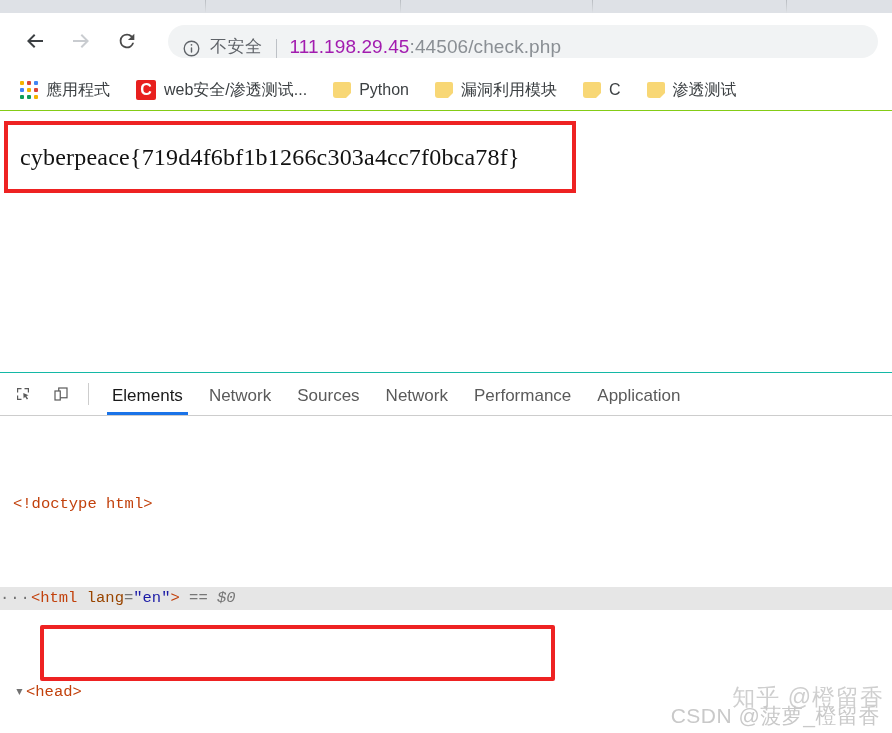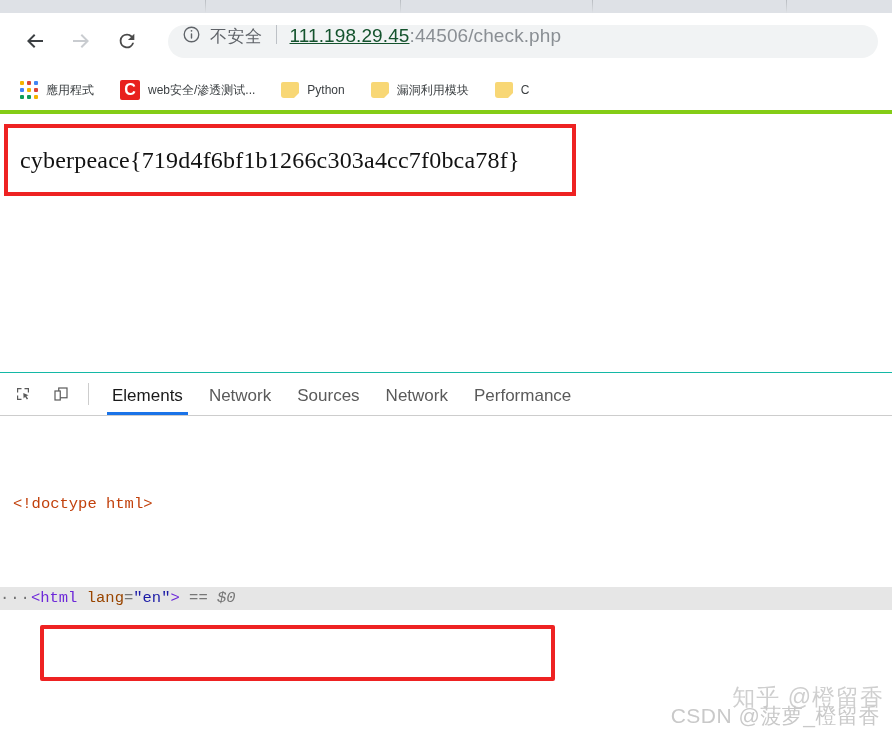--- a/index.html
+++ b/index.html
@@ -50,21 +50,21 @@
   .nav-fwd   { left: 64px; }
   .nav-reload{ left: 110px; }
 
   .omnibox {
     position: absolute;
     left: 168px; top: 12px;
     width: 710px; height: 33px;
     background: #f1f3f4;
     border-radius: 17px;
     display: flex;
-    align-items: flex-start;
+    align-items: flex-end;
     padding-left: 14px;
     box-sizing: border-box;
   }
   .info-icon { flex: 0 0 auto; margin-right: 9px; display:flex; align-items:center; }
   .not-secure {
     font-size: 17px;
     color: #5f6368;
     letter-spacing: 0.5px;
     white-space: nowrap;
   }
@@ -72,21 +72,21 @@
     width: 1px; height: 19px;
     background: #bdc1c6;
     margin: 0 13px 0 13px;
     flex: 0 0 auto;
   }
   .url-text {
     font-size: 19px;
     white-space: nowrap;
     letter-spacing: 0.1px;
   }
-  .url-host { color: #14532d; text-decoration: underline; }
+  .url-host { color: #a21caf; }
   .url-rest { color: #8a8f94; }
 
   
   .bookmarks-bar {
     position: absolute;
     left: 0; top: 70px;
     width: 892px; height: 40px;
     background: #ffffff;
     display: flex;
     align-items: center;
@@ -95,21 +95,21 @@
   }
   .bm-item {
     display: flex;
     align-items: center;
     height: 28px;
     padding: 0 6px;
     border-radius: 4px;
     flex: 0 0 auto;
   }
   .bm-label {
-    font-size: 12px;
+    font-size: 16px;
     color: #3c4043;
     margin-left: 8px;
   }
   .apps-grid {
     width: 18px; height: 18px;
     display: grid;
     grid-template-columns: repeat(3, 4px);
     grid-template-rows: repeat(3, 4px);
     gap: 3px;
     flex: 0 0 auto;
@@ -142,21 +142,21 @@
     border-style: solid;
     border-color: transparent transparent #ffffff transparent;
   }
 
   
   .page-viewport {
     position: absolute;
     left: 0; top: 110px;
     width: 892px; height: 262px;
     background: #ffffff;
-    border-top: 4px solid #84cc16;
+    border-top: 1px solid #84cc16;
   }
   .flag-box-top {
     position: absolute;
     left: 4px; top: 10px;
     width: 572px; height: 72px;
     border: 4px solid #ee2222;
     box-sizing: border-box;
     display: flex;
     align-items: center;
   }
@@ -220,21 +220,21 @@
     position: relative;
     padding: 6px 0 0 0;
     font-family: "Liberation Mono", monospace;
     font-size: 15.5px;
     line-height: 23.5px;
     color: #333333;
     white-space: pre;
   }
   .dom-row { position: relative; height: 23.5px; }
   .dom-row.selected { background: #e6e6e6; }
-  .tag   { color: #6d28d9; }
+  .tag   { color: #c2410c; }
   .attr  { color: #994500; }
   .val   { color: #1a1aa6; }
   .txt   { color: #333333; }
   .doctype { color: #c2410c; text-align: center; }
   .dollar { color: #777777; font-style: italic; }
   .eq { color: #777777; }
   .twisty {
     display: inline-block;
     width: 13px;
     color: #727272;
@@ -348,20 +348,24 @@
   <div class="bm-item" style="margin-left:14px">
     <span class="folder-icon"></span>
     <span class="bm-label">漏洞利用模块</span>
   </div>
 
   <div class="bm-item" style="margin-left:14px">
     <span class="folder-icon"></span>
     <span class="bm-label">C</span>
   </div>
 
+  <div class="bm-item" style="margin-left:14px">
+    <span class="folder-icon"></span>
+    <span class="bm-label">渗透测试</span>
+  </div>
 </div>
 
 <div class="page-viewport">
   <div class="flag-box-top">
     <span class="flag-text-top">cyberpeace{719d4f6bf1b1266c303a4cc7f0bca78f}</span>
   </div>
 </div>
 
 <div class="devtools">
 
@@ -378,28 +382,30 @@
         <rect x="4" y="8" width="7" height="12" fill="#ffffff" stroke="#5a5a5a" stroke-width="1.6"></rect>
       </svg>
     </div>
     <div class="dt-vsep"></div>
 
     <div class="dt-tab active">Elements</div>
     <div class="dt-tab">Network</div>
     <div class="dt-tab">Sources</div>
     <div class="dt-tab">Network</div>
     <div class="dt-tab">Performance</div>
+    <div class="dt-tab">Application</div>
   </div>
 
   <div class="dom-tree">
 
     <div class="dom-row"><span class="twisty"> </span><span class="doctype">&lt;!doctype html&gt;</span></div>
 
     <div class="dom-row selected"><span class="dots">···</span><span class="tag">&lt;html</span><span class="txt"> </span><span class="attr">lang</span><span class="eq">=</span><span class="val">"en"</span><span class="tag">&gt;</span><span class="txt"> </span><span class="dollar">== $0</span></div>
 
+    <div class="dom-row"><span class="twisty"> </span><span class="twisty">▾</span><span class="tag">&lt;head&gt;</span></div>
 
     
 
     
 
     
 
     
 
     

